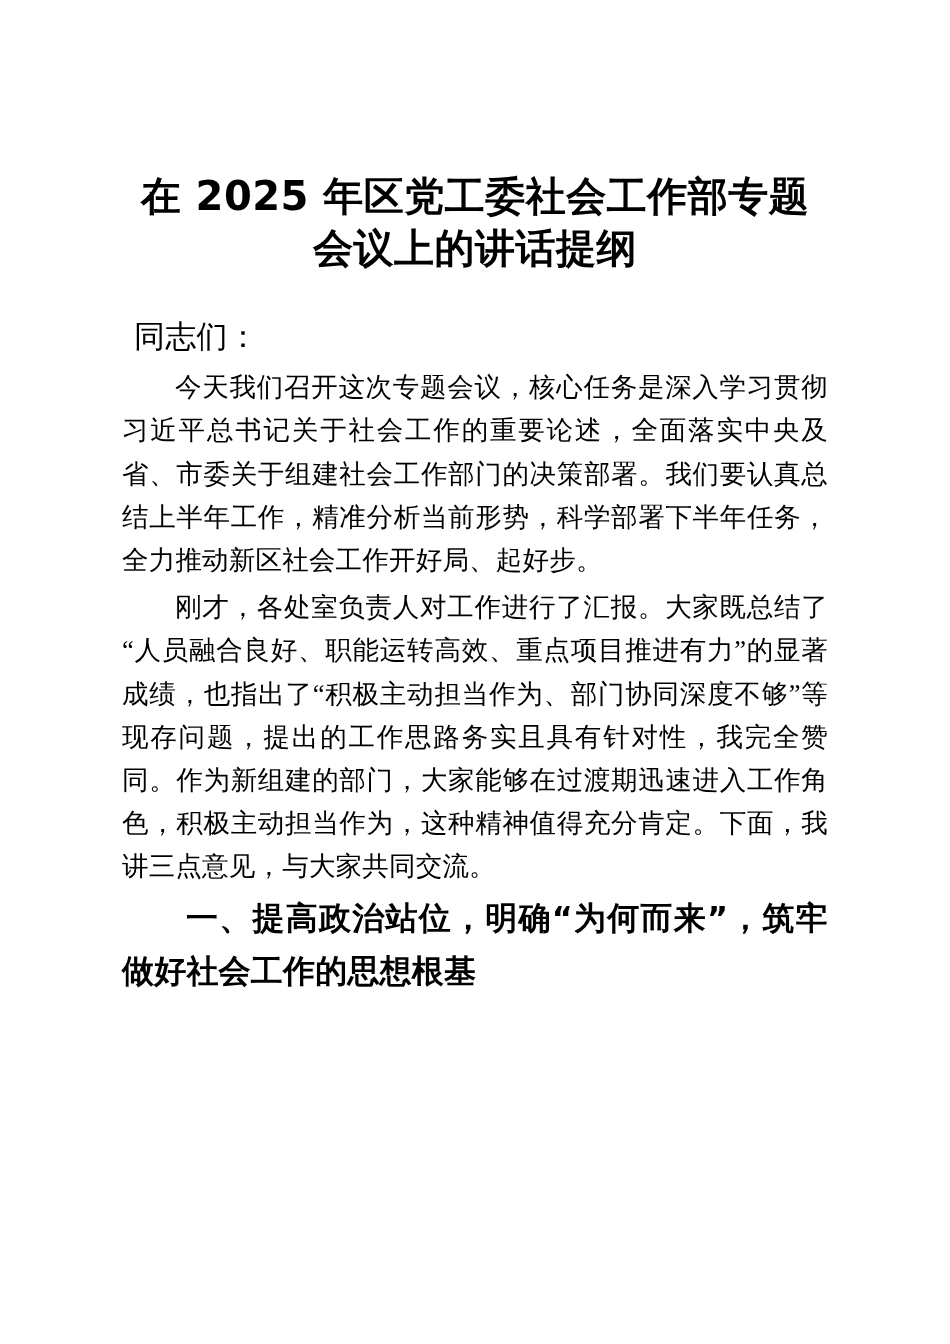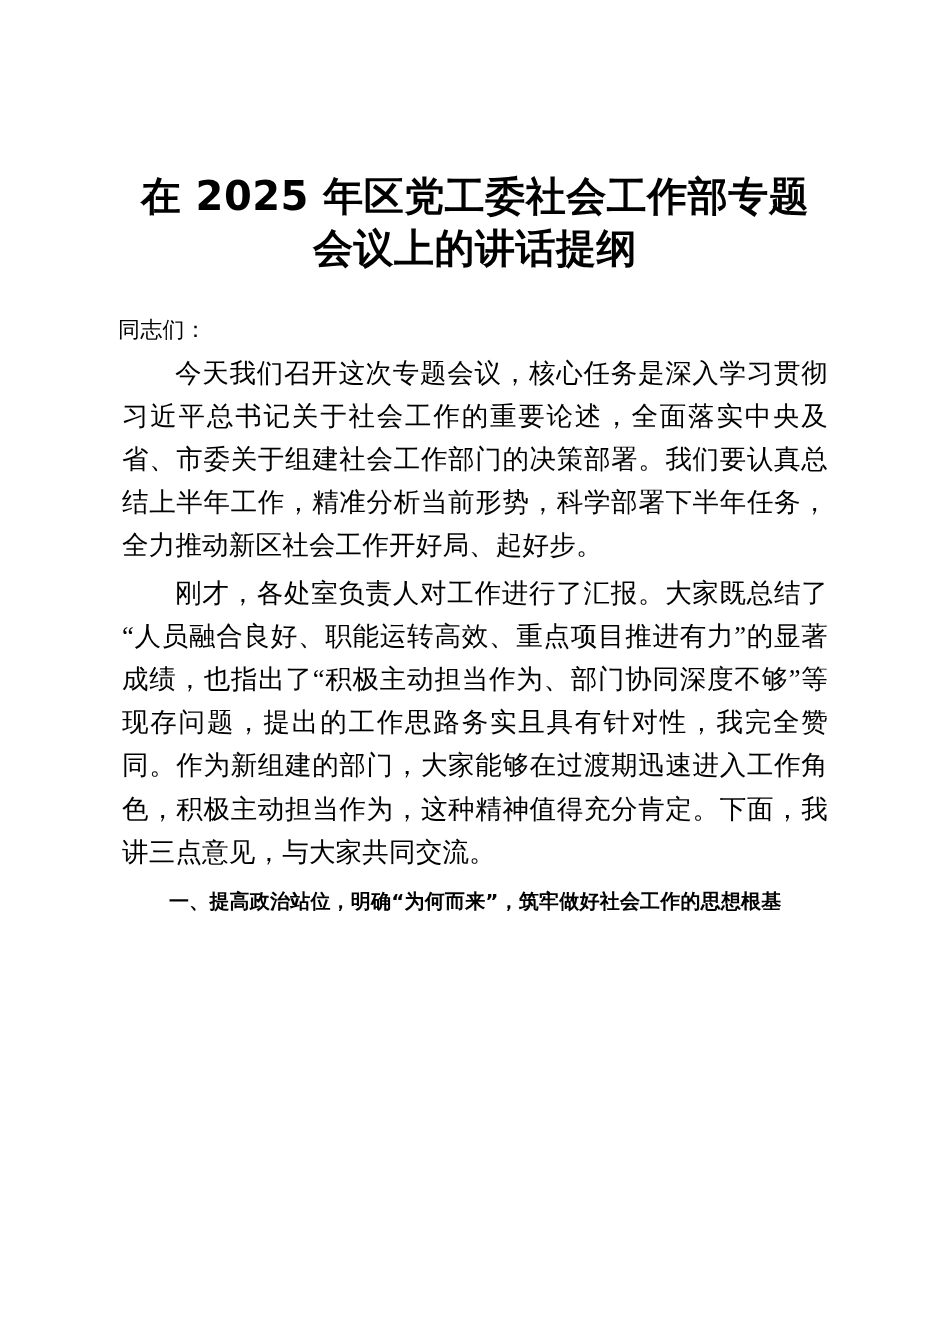--- a/index.html
+++ b/index.html
@@ -26,40 +26,40 @@
     font-family: "DejaVu Sans", "Liberation Sans", sans-serif;
     font-weight: bold;
     font-size: 40px;
     line-height: 1.30;
     text-align: center;
     letter-spacing: 0.5px;
     margin: 0 0 38px 0;
     padding: 0 6px;
   }
   .salutation {
-    font-size: 22px;
+    font-size: 31px;
     line-height: 1.62;
-    margin: 0 0 2px 0;
+    margin: 0 0 2px 16px;
     letter-spacing: 0.2px;
   }
   p.body-para {
     font-size: 26.5px;
     line-height: 1.63;
     margin: 4px;
     text-indent: 2em;
     text-align: justify;
     text-justify: inter-ideograph;
     letter-spacing: 0.2px;
   }
   p.heading-para {
     font-family: "DejaVu Sans", "Liberation Sans", sans-serif;
     font-weight: bold;
-    font-size: 20px;
+    font-size: 32px;
     line-height: 1.63;
-    margin: 11px;
+    margin: 4px;
     text-indent: 2em;
     text-align: justify;
     text-justify: inter-ideograph;
     letter-spacing: 0.2px;
   }
 </style>
 </head>
 <body>
 
 <div class="page">

